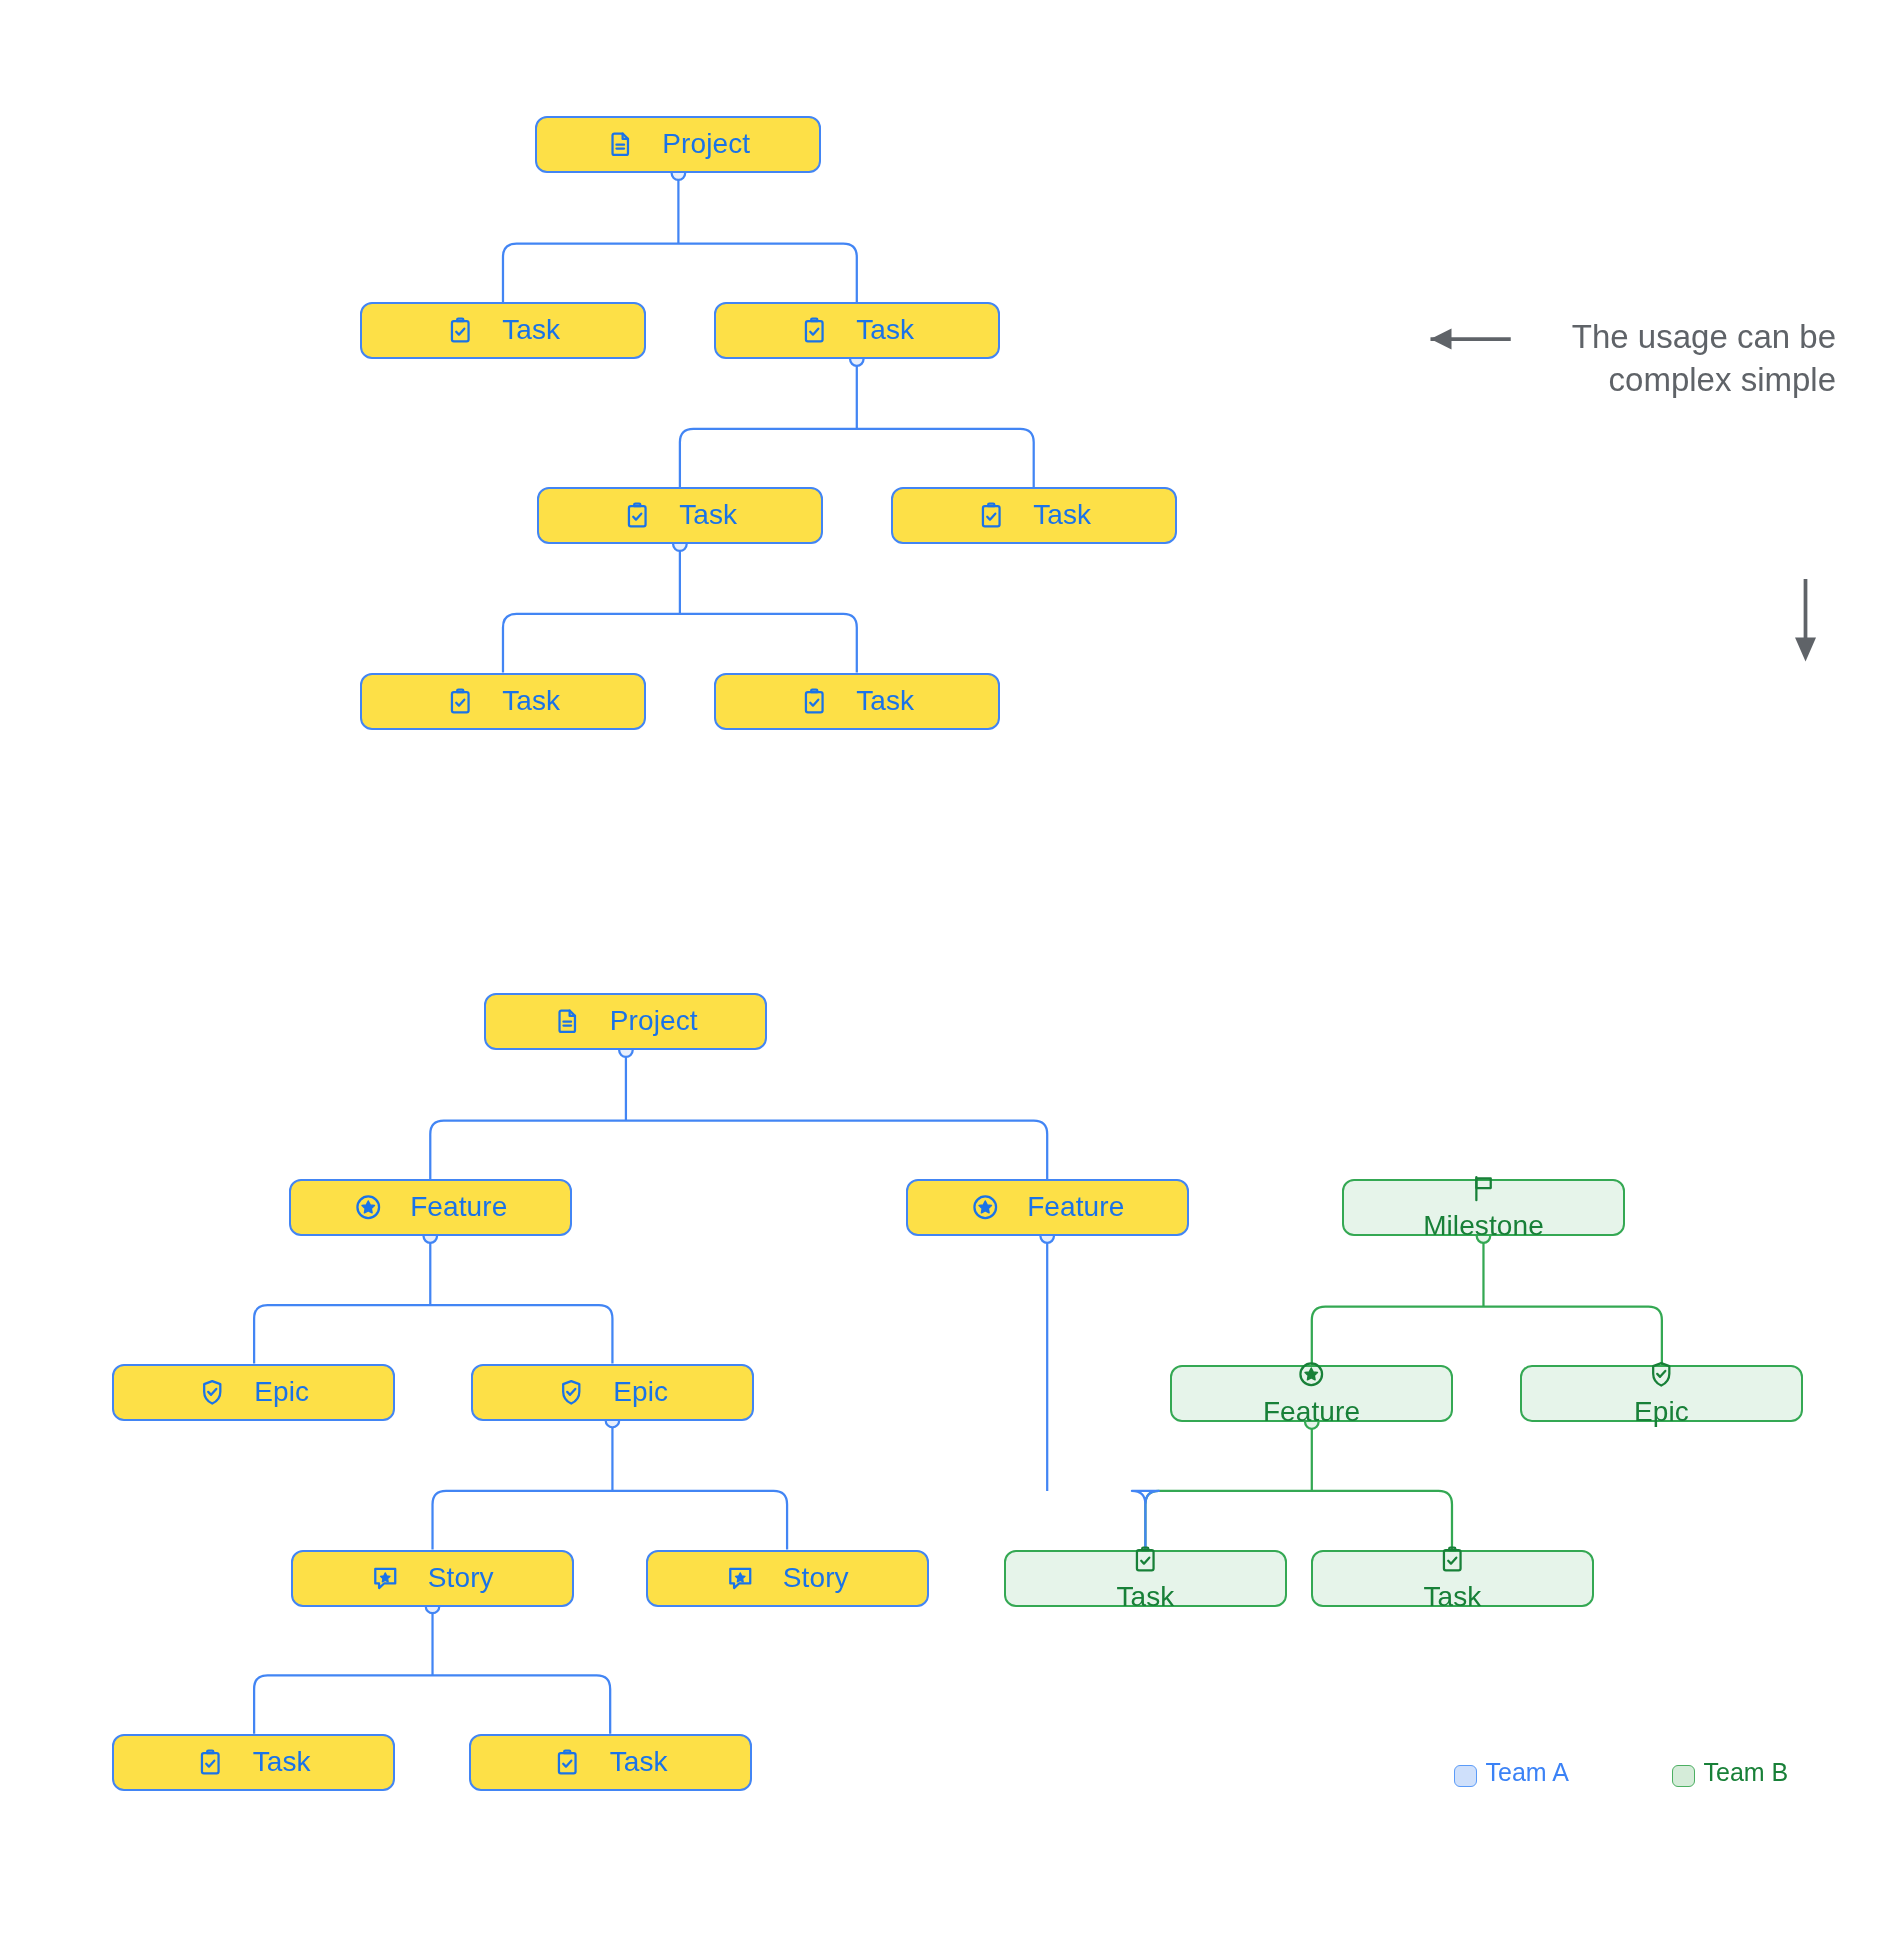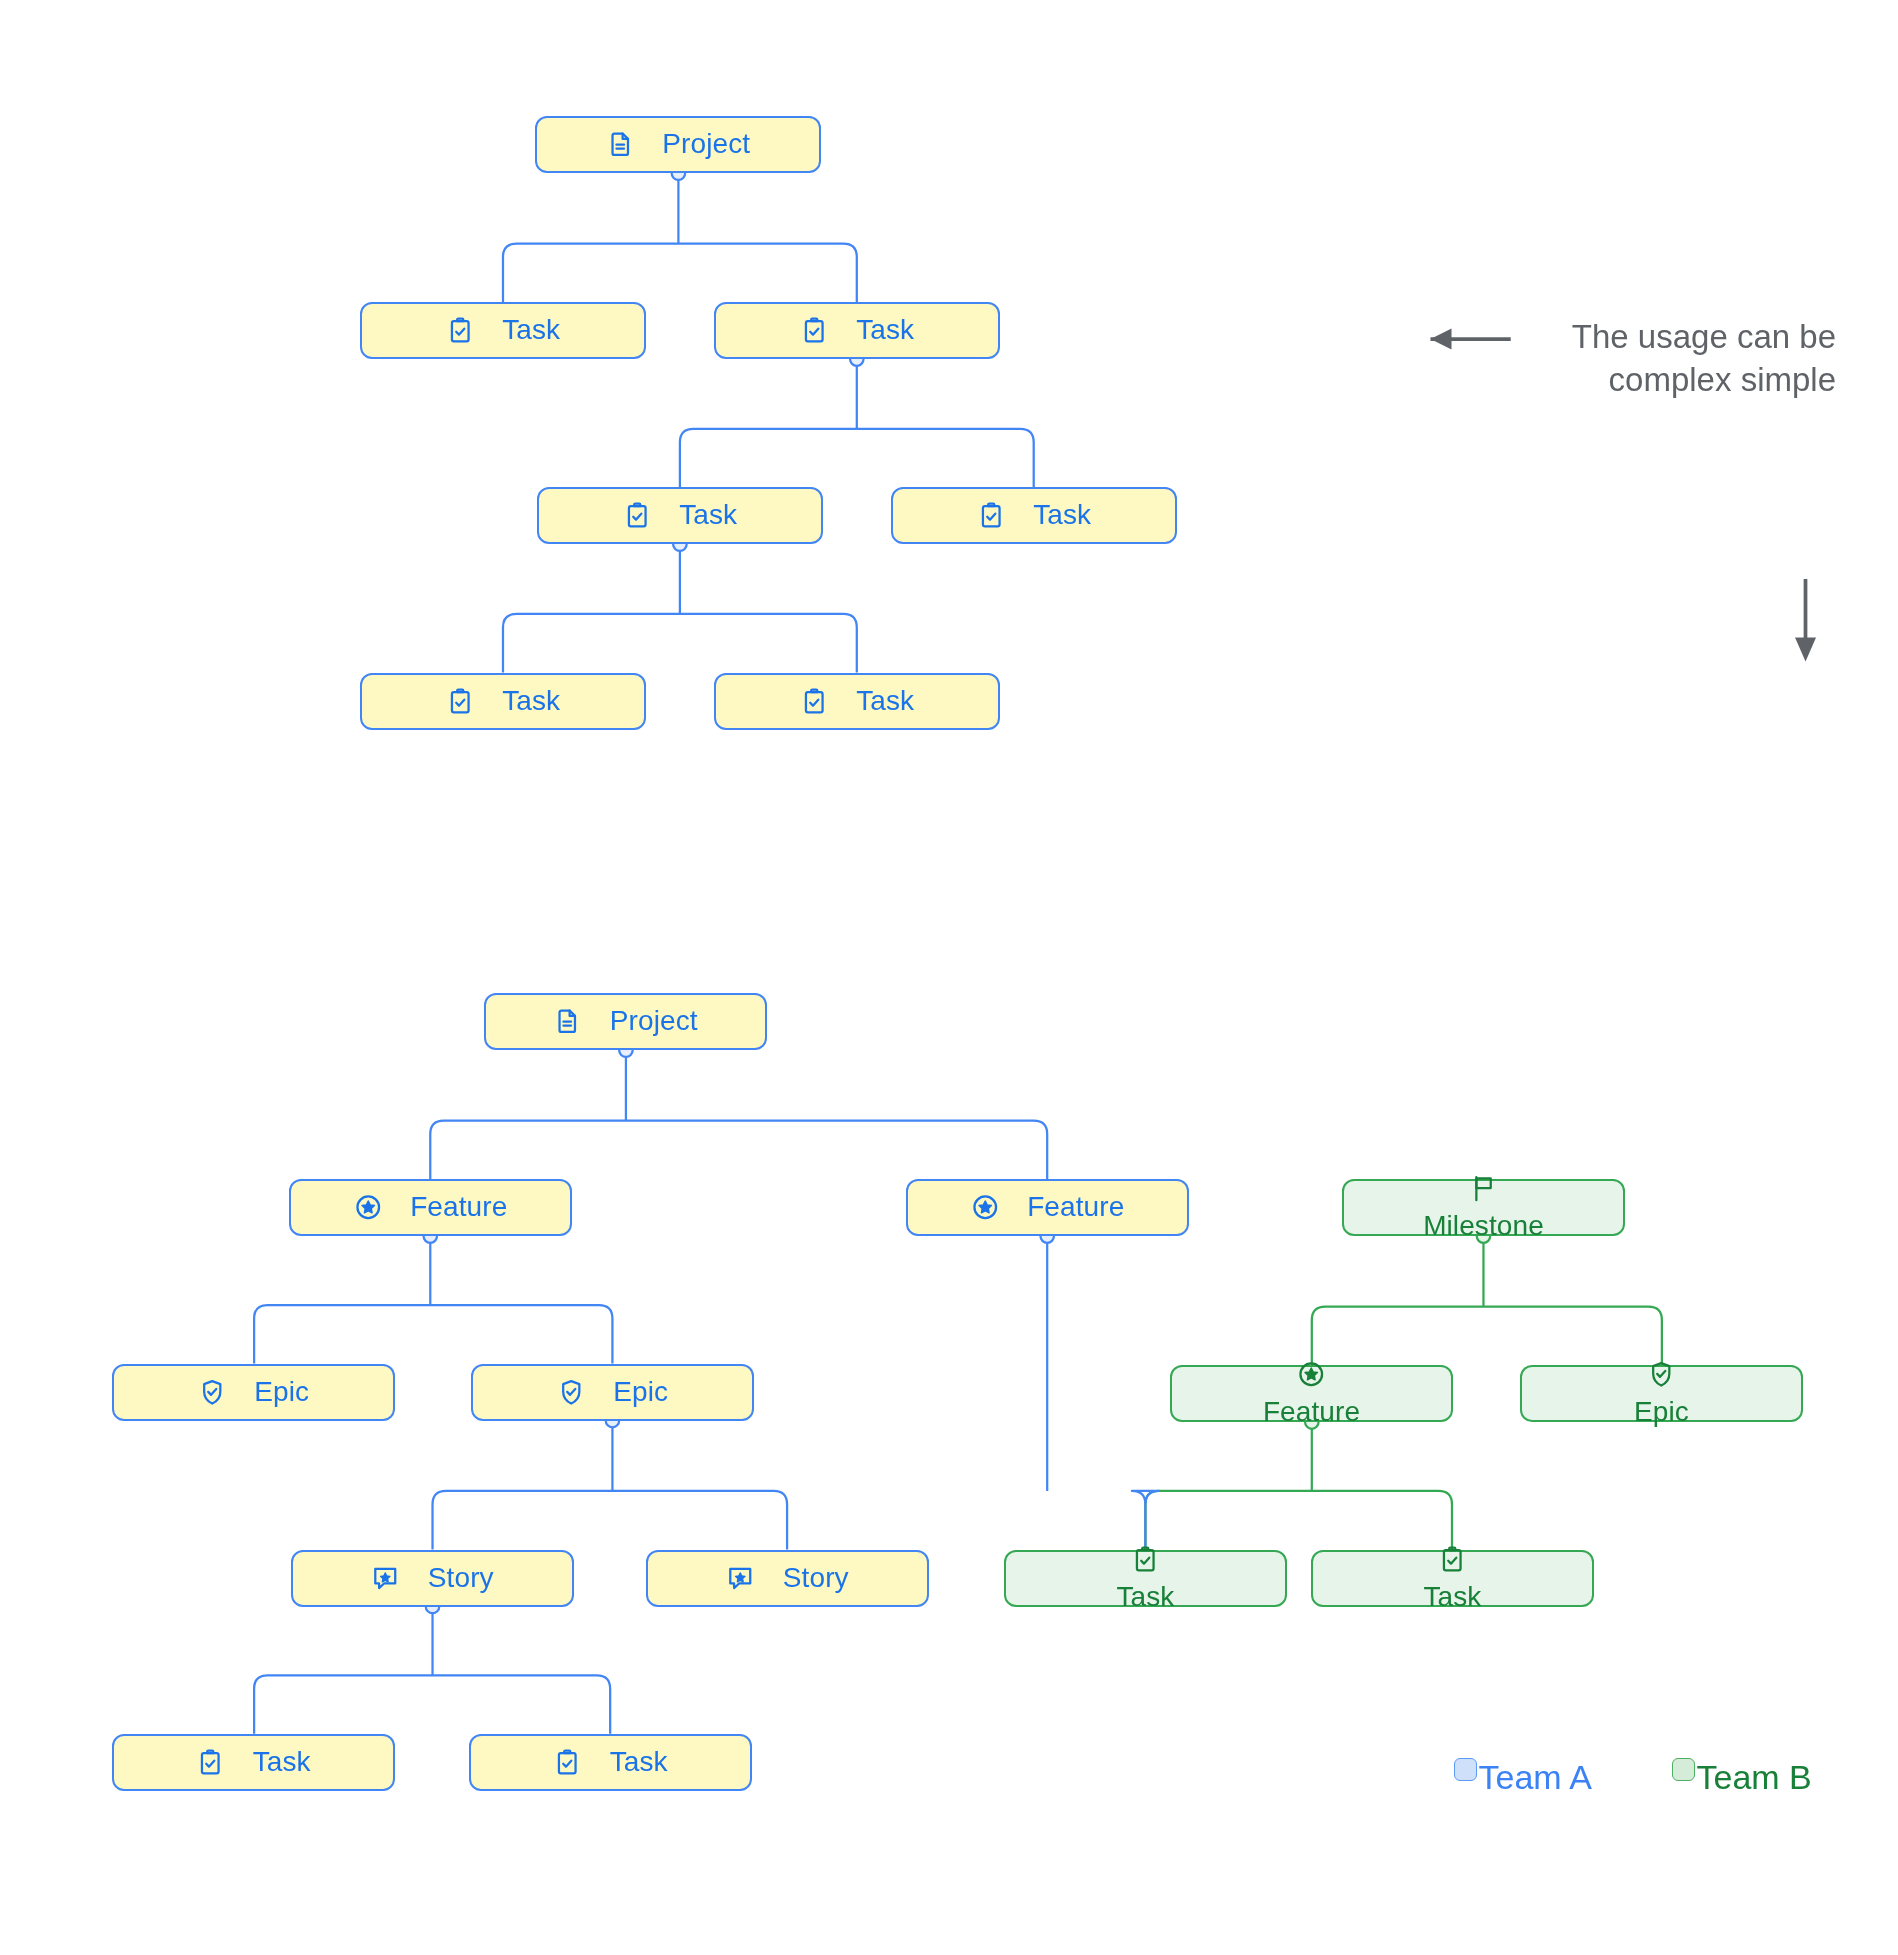--- a/index.html
+++ b/index.html
@@ -35,21 +35,21 @@
     justify-content: center;
     gap: 10.5px;
     border-radius: 12px;
     border-width: 2.2px;
     border-style: solid;
     font-size: 28px;
     letter-spacing: 0.1px;
     white-space: nowrap;
   }
   .node.team-a {
-    background: #fef9c3;
+    background: #fde047;
     border-color: #4285f4;
     color: #1a73e8;
     gap: 28px;
   }
   .node.team-b {
     background: #e6f4ea;
     border-color: #34a853;
     color: #188038;
     flex-direction: column;
   }
@@ -99,23 +99,23 @@
   .legend {
     position: absolute;
     left: 1454px;
     top: 1758px;
     width: 382px;
     height: 45px;
   }
   .legend-item {
     position: absolute;
     display: flex;
-    align-items: flex-start;
-    gap: 2px;
-    font-size: 34px;
+    align-items: flex-end;
+    gap: 9px;
+    font-size: 25px;
     top: 0;
   }
   .legend-item.a { left: 0; color: #3b82f6; }
   .legend-item.b { left: 218px; color: #188038; }
   .legend-swatch {
     width: 22.5px;
     height: 22.5px;
     border-radius: 6px;
     border-width: 1.9px;
     border-style: solid;

